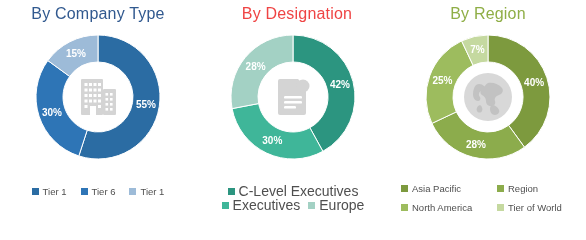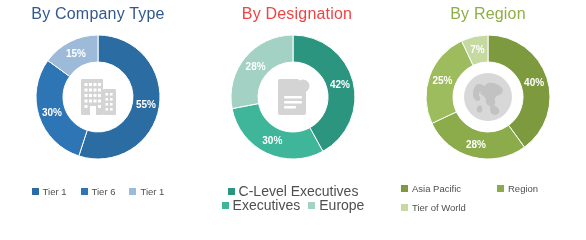--- a/index.html
+++ b/index.html
@@ -274,19 +274,23 @@
     <div class="legend legend-row-two" id="legend-region">
         <div class="legend-grid-item">
           <span class="swatch" style="background: rgb(125, 154, 62);"></span>
           <span class="legend-label">Asia Pacific</span>
         </div>
         <div class="legend-grid-item">
           <span class="swatch" style="background: rgb(140, 172, 76);"></span>
           <span class="legend-label">Region</span>
         </div>
         <div class="legend-grid-item">
+          <span class="swatch" style="background: rgb(157, 188, 94);"></span>
+          <span class="legend-label">North America</span>
+        </div>
+        <div class="legend-grid-item">
           <span class="swatch" style="background: rgb(197, 217, 160);"></span>
           <span class="legend-label">Tier of World</span>
         </div>
       </div>
   </div>
 
 </div>
 
 </body></html>

